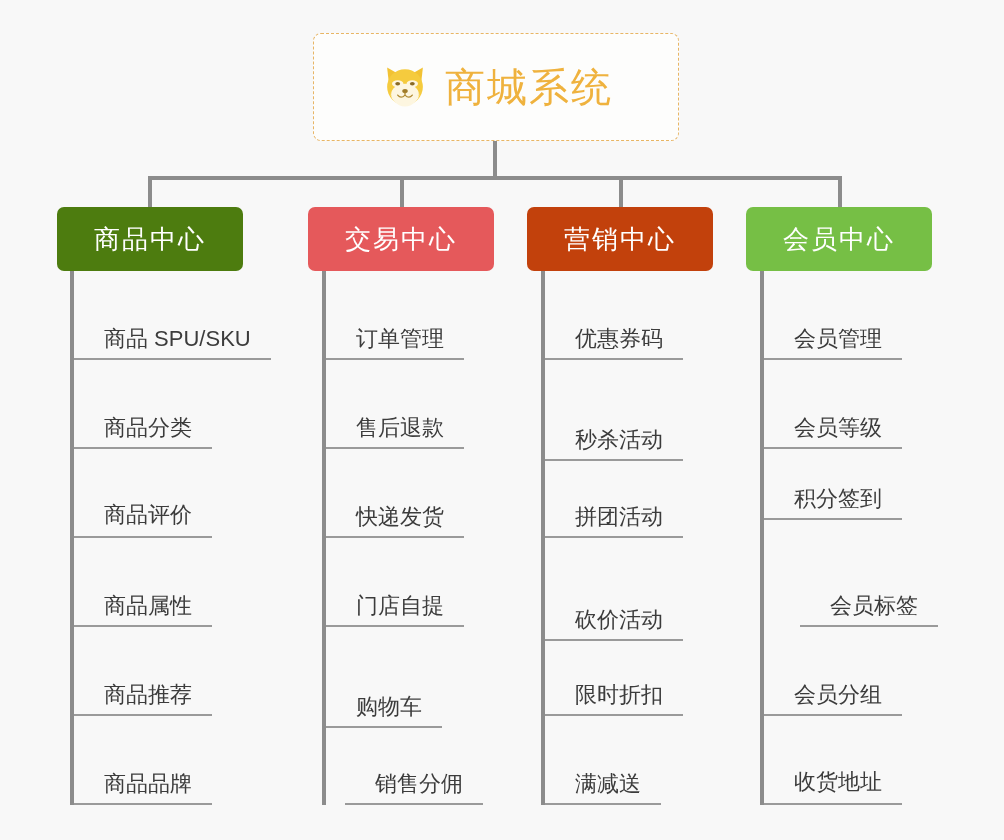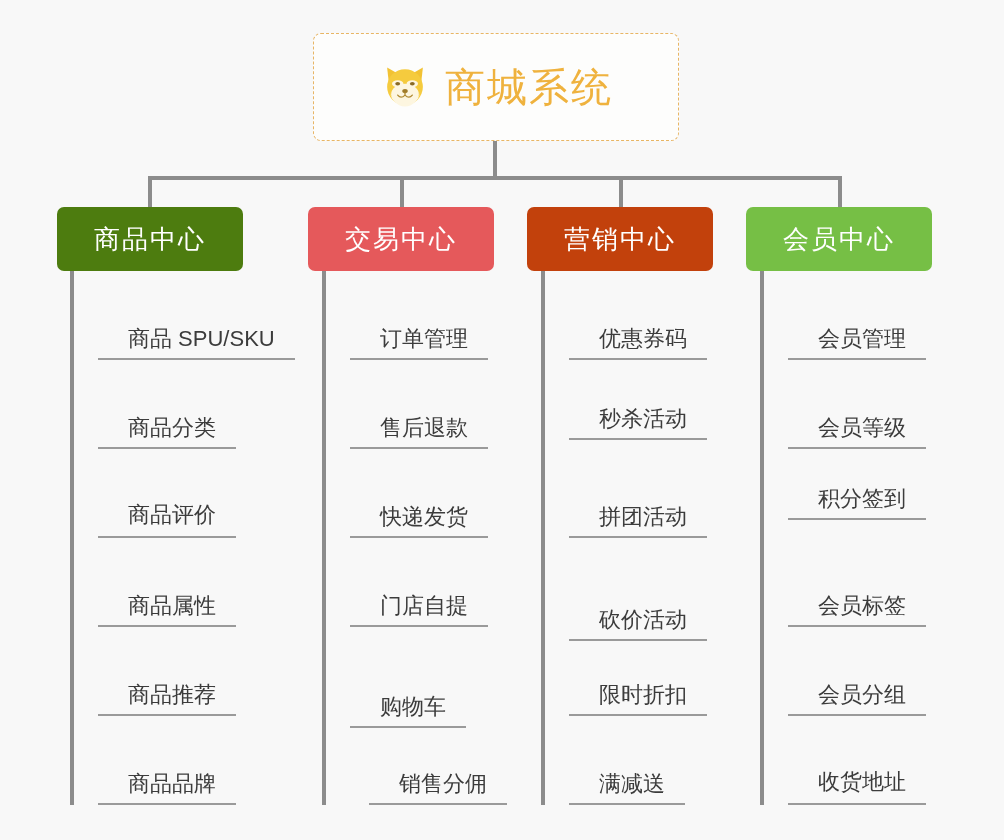--- a/index.html
+++ b/index.html
@@ -104,21 +104,20 @@
     height: 559px;
     background: #8c8c8c;
   }
   .leaf {
     position: absolute;
     left: 4px;
     height: 89px;
     box-sizing: border-box;
     display: flex;
     align-items: flex-end;
-    padding-left: 24px;
   }
   .leaf-inner {
     border-bottom: 2px solid #9a9a9a;
     padding: 0 20px 6px 30px;
     display: inline-block;
     white-space: nowrap;
   }
   .leaf-label {
     font-size: 22px;
     color: #3c3c3c;
@@ -212,21 +211,21 @@
       </div>
       <div class="conn drop" style="left: 619px;"></div>
       <div class="cat-box" style="left: 527px; width: 186px; background: #c2410c;">
         <span class="cat-label">营销中心</span>
       </div>
       <div class="column" style="left: 541px; height: 534px;">
         <div class="spine" style="height: 534px;"></div>
         <div class="leaf" style="top: 0px;">
           <div class="leaf-inner"><span class="leaf-label">优惠券码</span></div>
         </div>
-        <div class="leaf" style="top: 80px;">
+        <div class="leaf" style="top: 101px;">
           <div class="leaf-inner"><span class="leaf-label">秒杀活动</span></div>
         </div>
         <div class="leaf" style="top: 178px;">
           <div class="leaf-inner"><span class="leaf-label">拼团活动</span></div>
         </div>
         <div class="leaf" style="top: 281px;">
           <div class="leaf-inner"><span class="leaf-label">砍价活动</span></div>
         </div>
         <div class="leaf" style="top: 356px;">
           <div class="leaf-inner"><span class="leaf-label">限时折扣</span></div>
@@ -243,21 +242,21 @@
         <div class="spine" style="height: 534px;"></div>
         <div class="leaf" style="top: 0px;">
           <div class="leaf-inner"><span class="leaf-label">会员管理</span></div>
         </div>
         <div class="leaf" style="top: 89px;">
           <div class="leaf-inner"><span class="leaf-label">会员等级</span></div>
         </div>
         <div class="leaf" style="top: 160px; align-items: flex-end;">
           <div class="leaf-inner"><span class="leaf-label">积分签到</span></div>
         </div>
-        <div class="leaf" style="top: 267px;">
+        <div class="leaf" style="top: 267px; margin-left: 36px;">
           <div class="leaf-inner"><span class="leaf-label">会员标签</span></div>
         </div>
         <div class="leaf" style="top: 356px;">
           <div class="leaf-inner"><span class="leaf-label">会员分组</span></div>
         </div>
         <div class="leaf" style="top: 445px; font-family: Liberation Mono, monospace;">
           <div class="leaf-inner"><span class="leaf-label">收货地址</span></div>
         </div>
       </div>
     </div>

